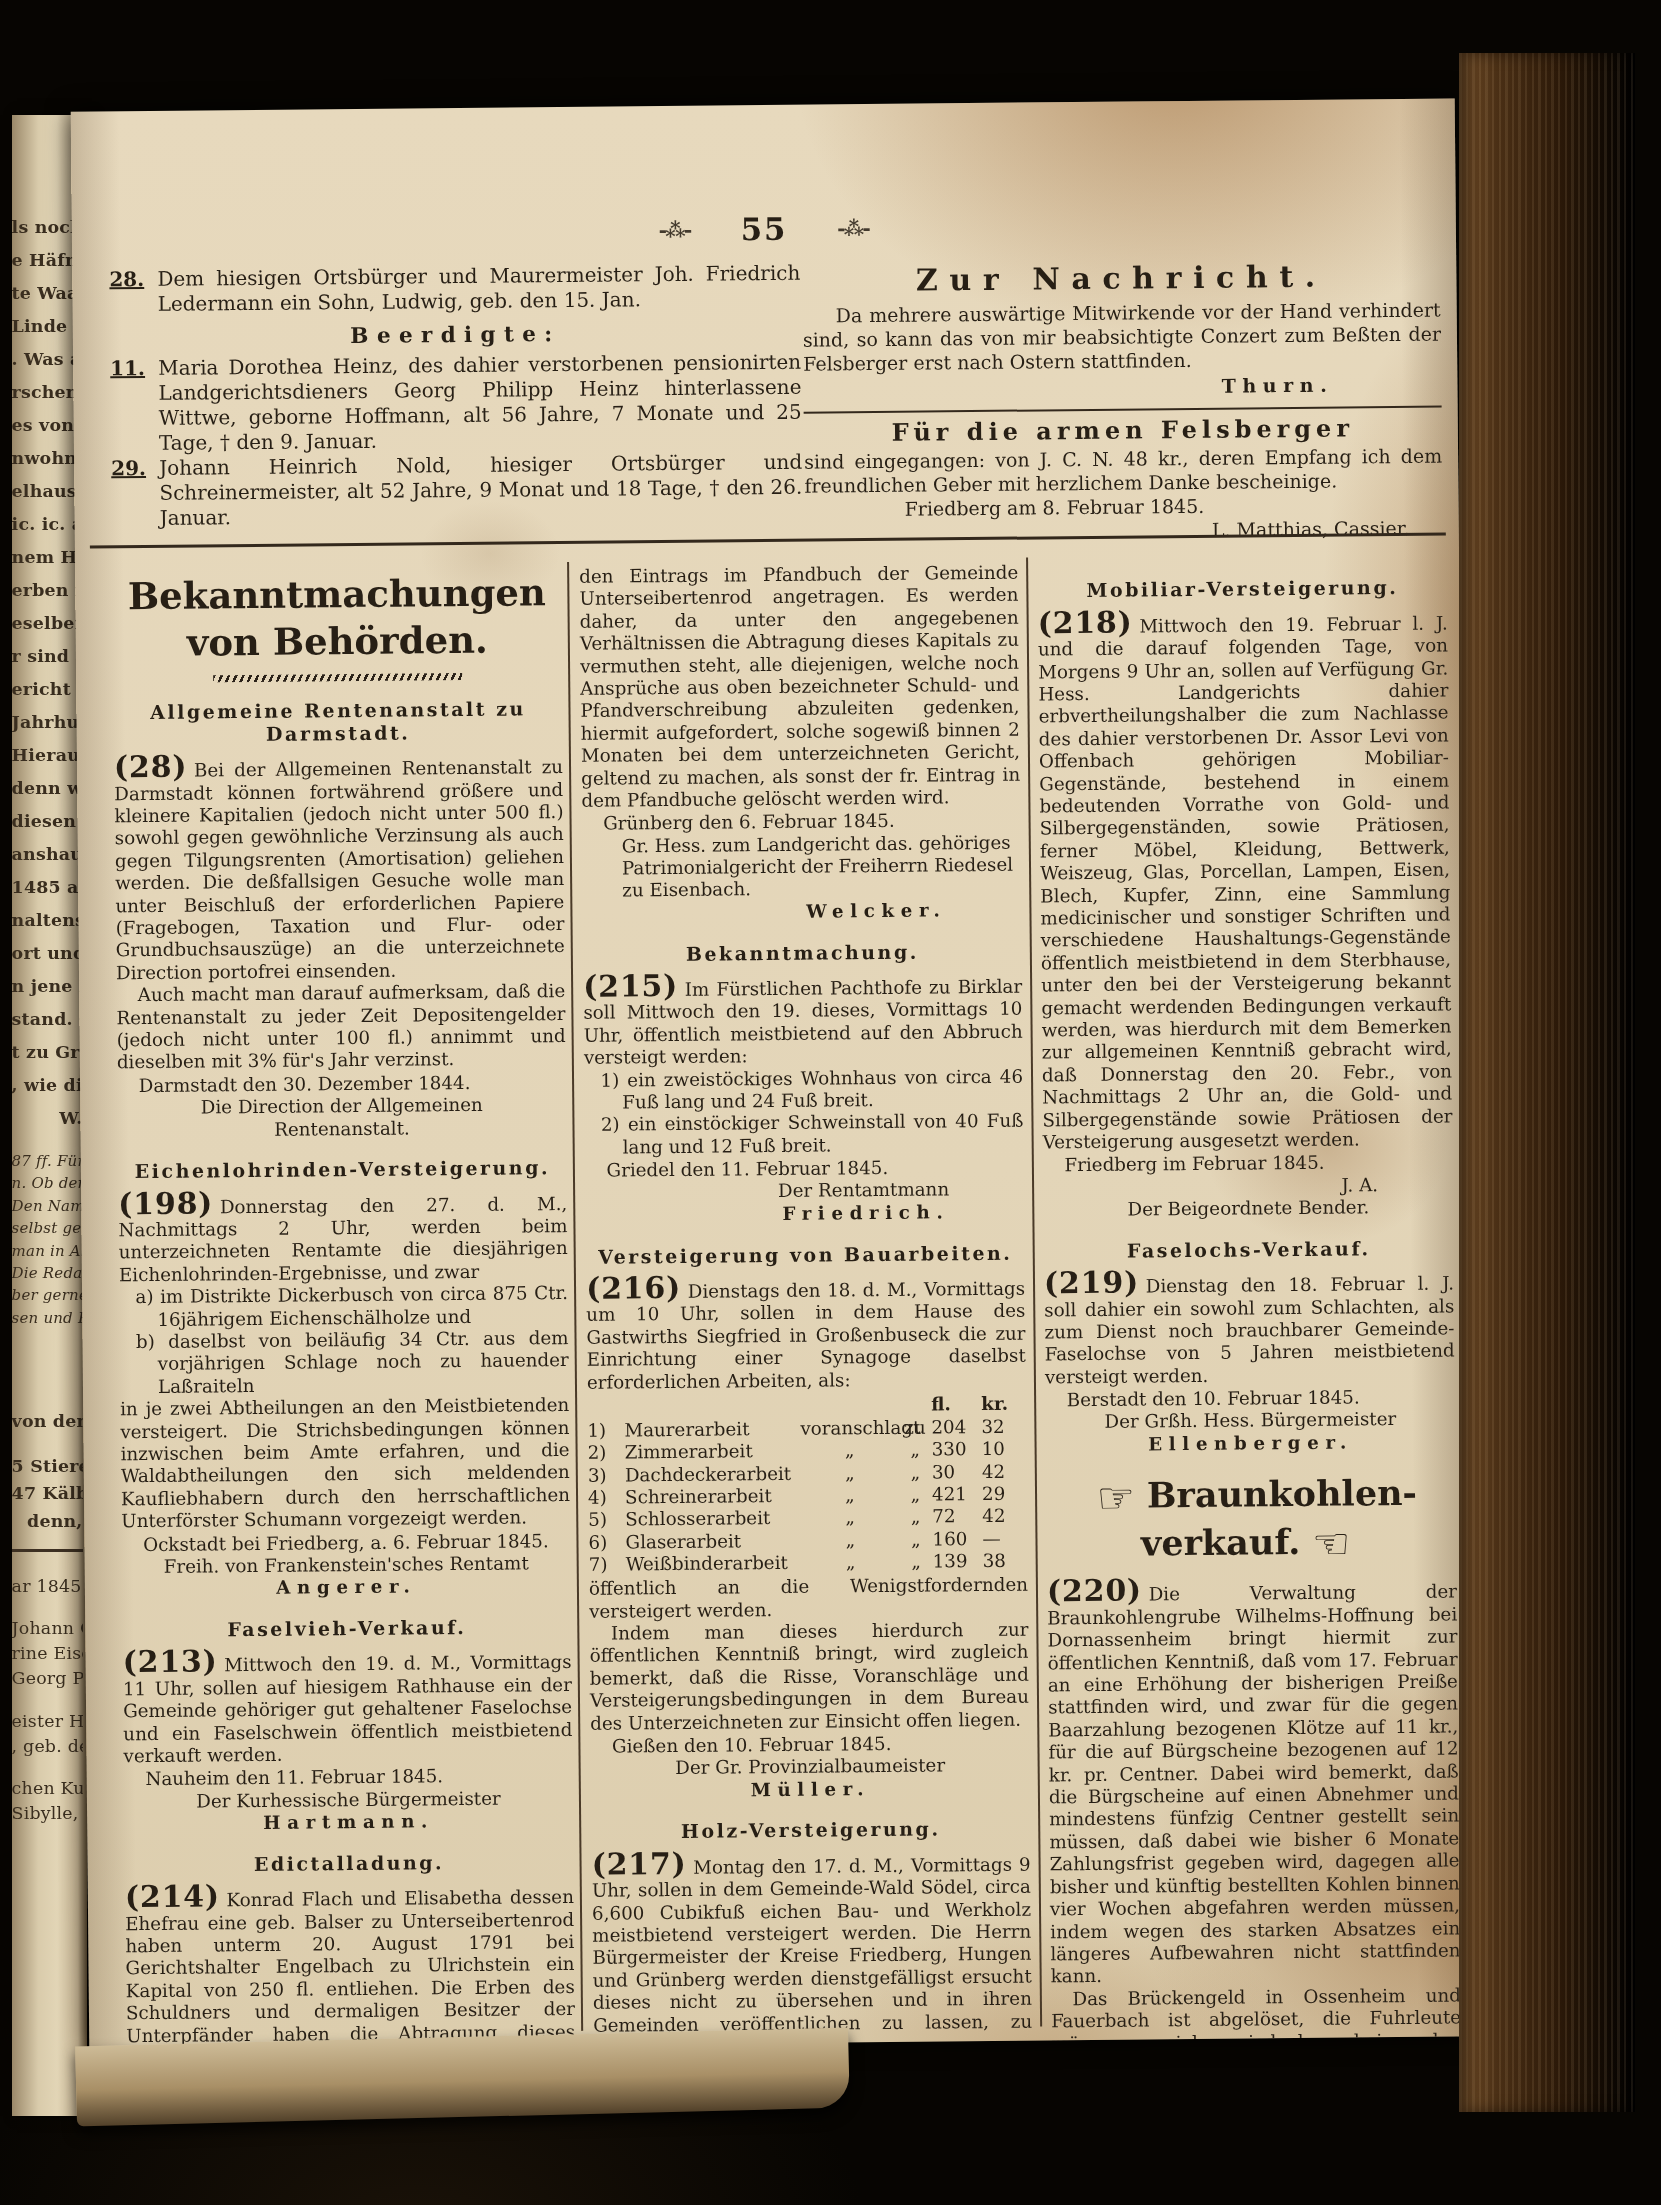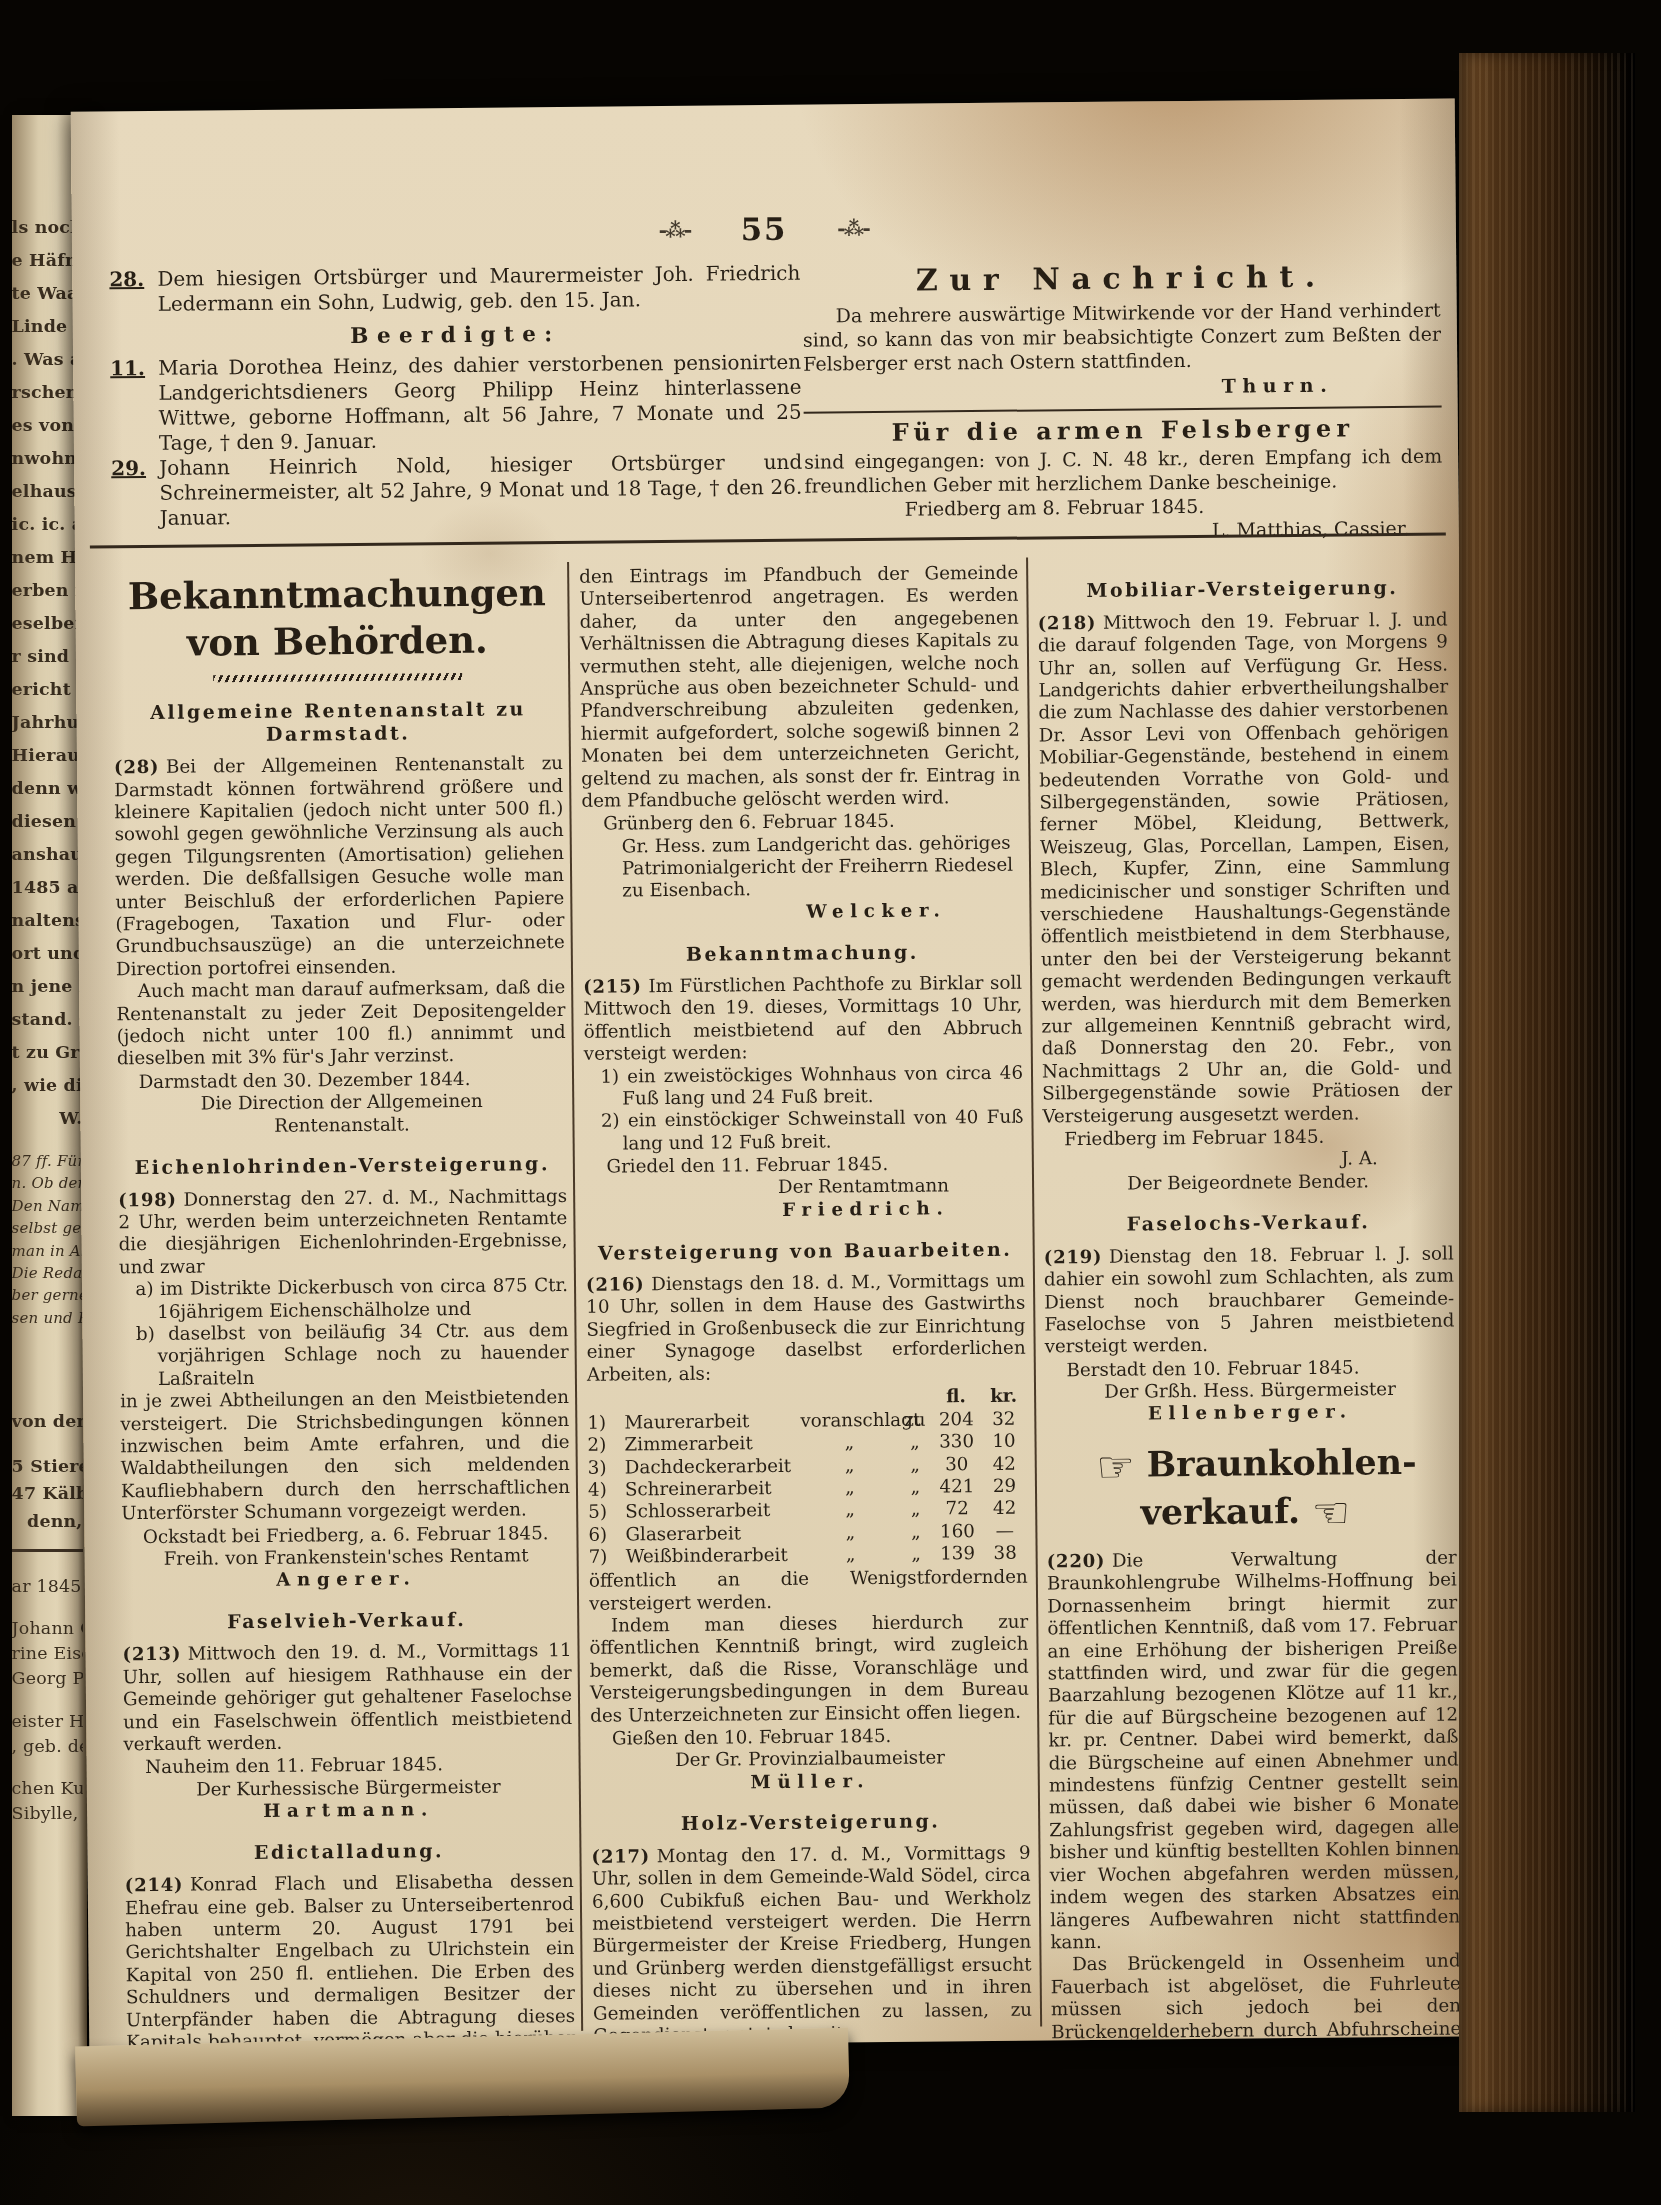--- a/index.html
+++ b/index.html
@@ -68,39 +68,39 @@
   .rule-main{position:absolute;left:15px;top:434px;width:1356px;height:2.5px;background:#33281c;}
   .divider{position:absolute;top:455px;width:1.7px;height:1469px;background:#4a3a28;}
   .d1{left:492px;}.d2{left:951px;}
   
   .col{position:absolute;top:459px;font-size:18.3px;line-height:22.4px;}
   .col-l{left:37px;width:449px;}
   .col-m{left:504px;width:439px;}
   .col-r{left:962px;width:410px;}
   .p{text-align:justify;}
   .pi{text-align:justify;text-indent:21.6px;}
-  .lead{font-weight:bold;font-size:18px;letter-spacing:0.8px;margin-right:6.6px;}
+  .lead{font-weight:bold;font-size:30px;letter-spacing:0.8px;margin-right:6.6px;}
   .h-main{text-align:center;font-size:37px;line-height:47px;font-weight:bold;margin:3.3px 0 8.3px;}
   .ornament{width:249px;height:7.5px;margin:1.7px auto 16.6px;
     background:repeating-linear-gradient(115deg,#2a2118 0 2.5px,rgba(0,0,0,0) 2.5px 6.6px);}
   .h-sec{text-align:center;font-size:19px;letter-spacing:2.5px;margin:18.3px 0 10px;font-weight:bold;}
   .li{padding-left:38px;text-indent:-21.6px;text-align:justify;}
   .dl{text-indent:21.6px;margin-top:0.8px;}
   .sigc{text-align:center;}
   .sigr{text-align:right;padding-right:75px;}
   .sp{letter-spacing:6.6px;font-weight:bold;}
   .sigblock{padding-left:40px;}
   
   .wtable{margin:3.3px 0 1.7px;}
   .wrow{display:grid;grid-template-columns:37px 176px 98px 33px 50px 45px;}
   .whead{font-weight:bold;}
   .wno{}
   .wname{}
   .wa,.wb{text-align:center;}
-  .wfl,.wkr{text-align:center;}
+  .wfl,.wkr{text-align:left;}
   
   .disp{position:relative;text-align:center;font-size:35px;line-height:45px;font-weight:bold;margin:16.6px 0 11.6px;}
   .manicule{font-size:43px;font-weight:normal;vertical-align:-5px;padding:0 11.6px;}
 </style>
 </head>
 <body>
 
 <div class="stage">
 
   <div class="prev-strip">

